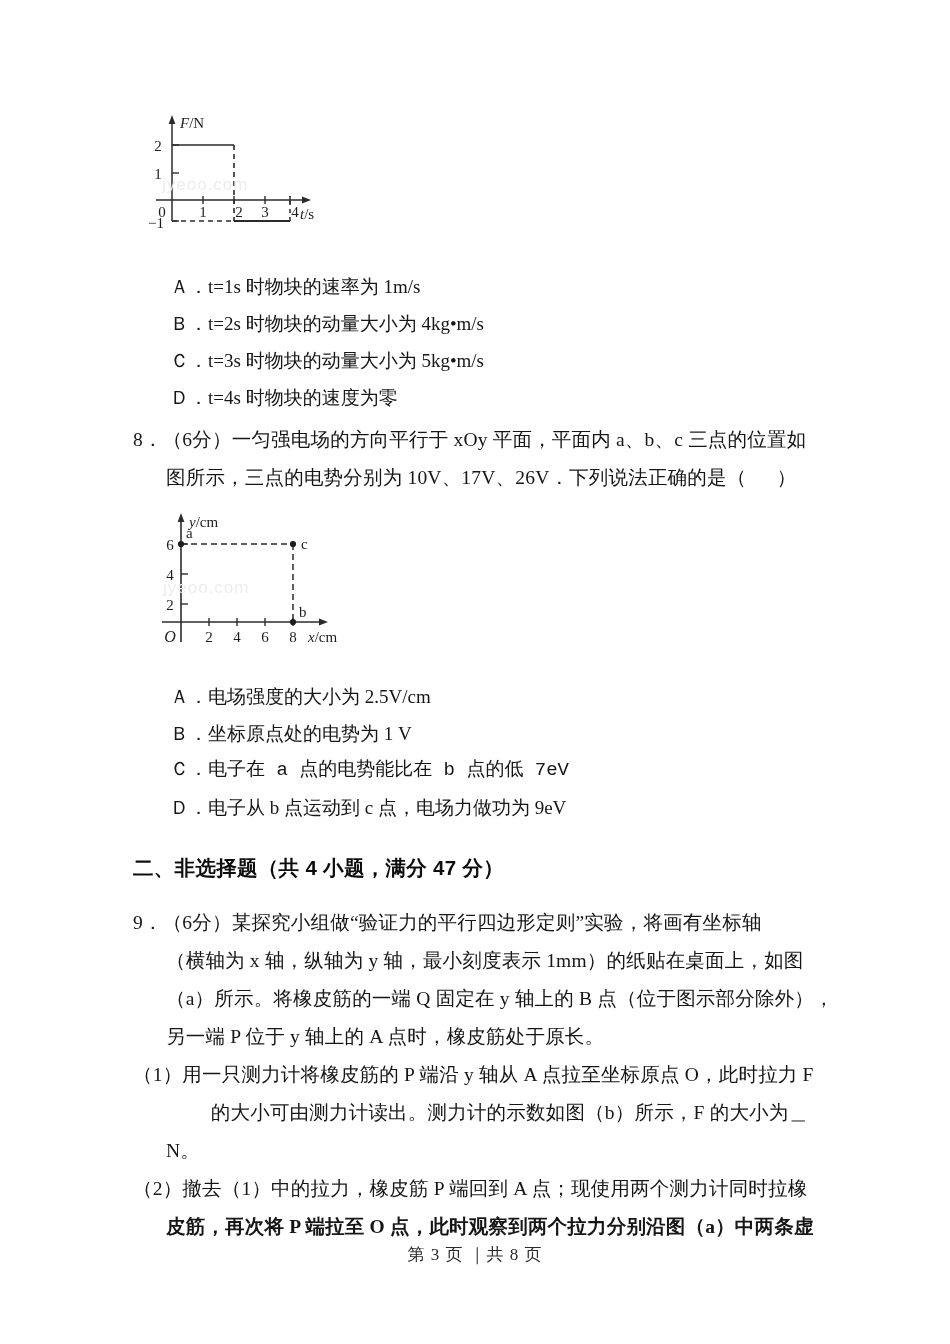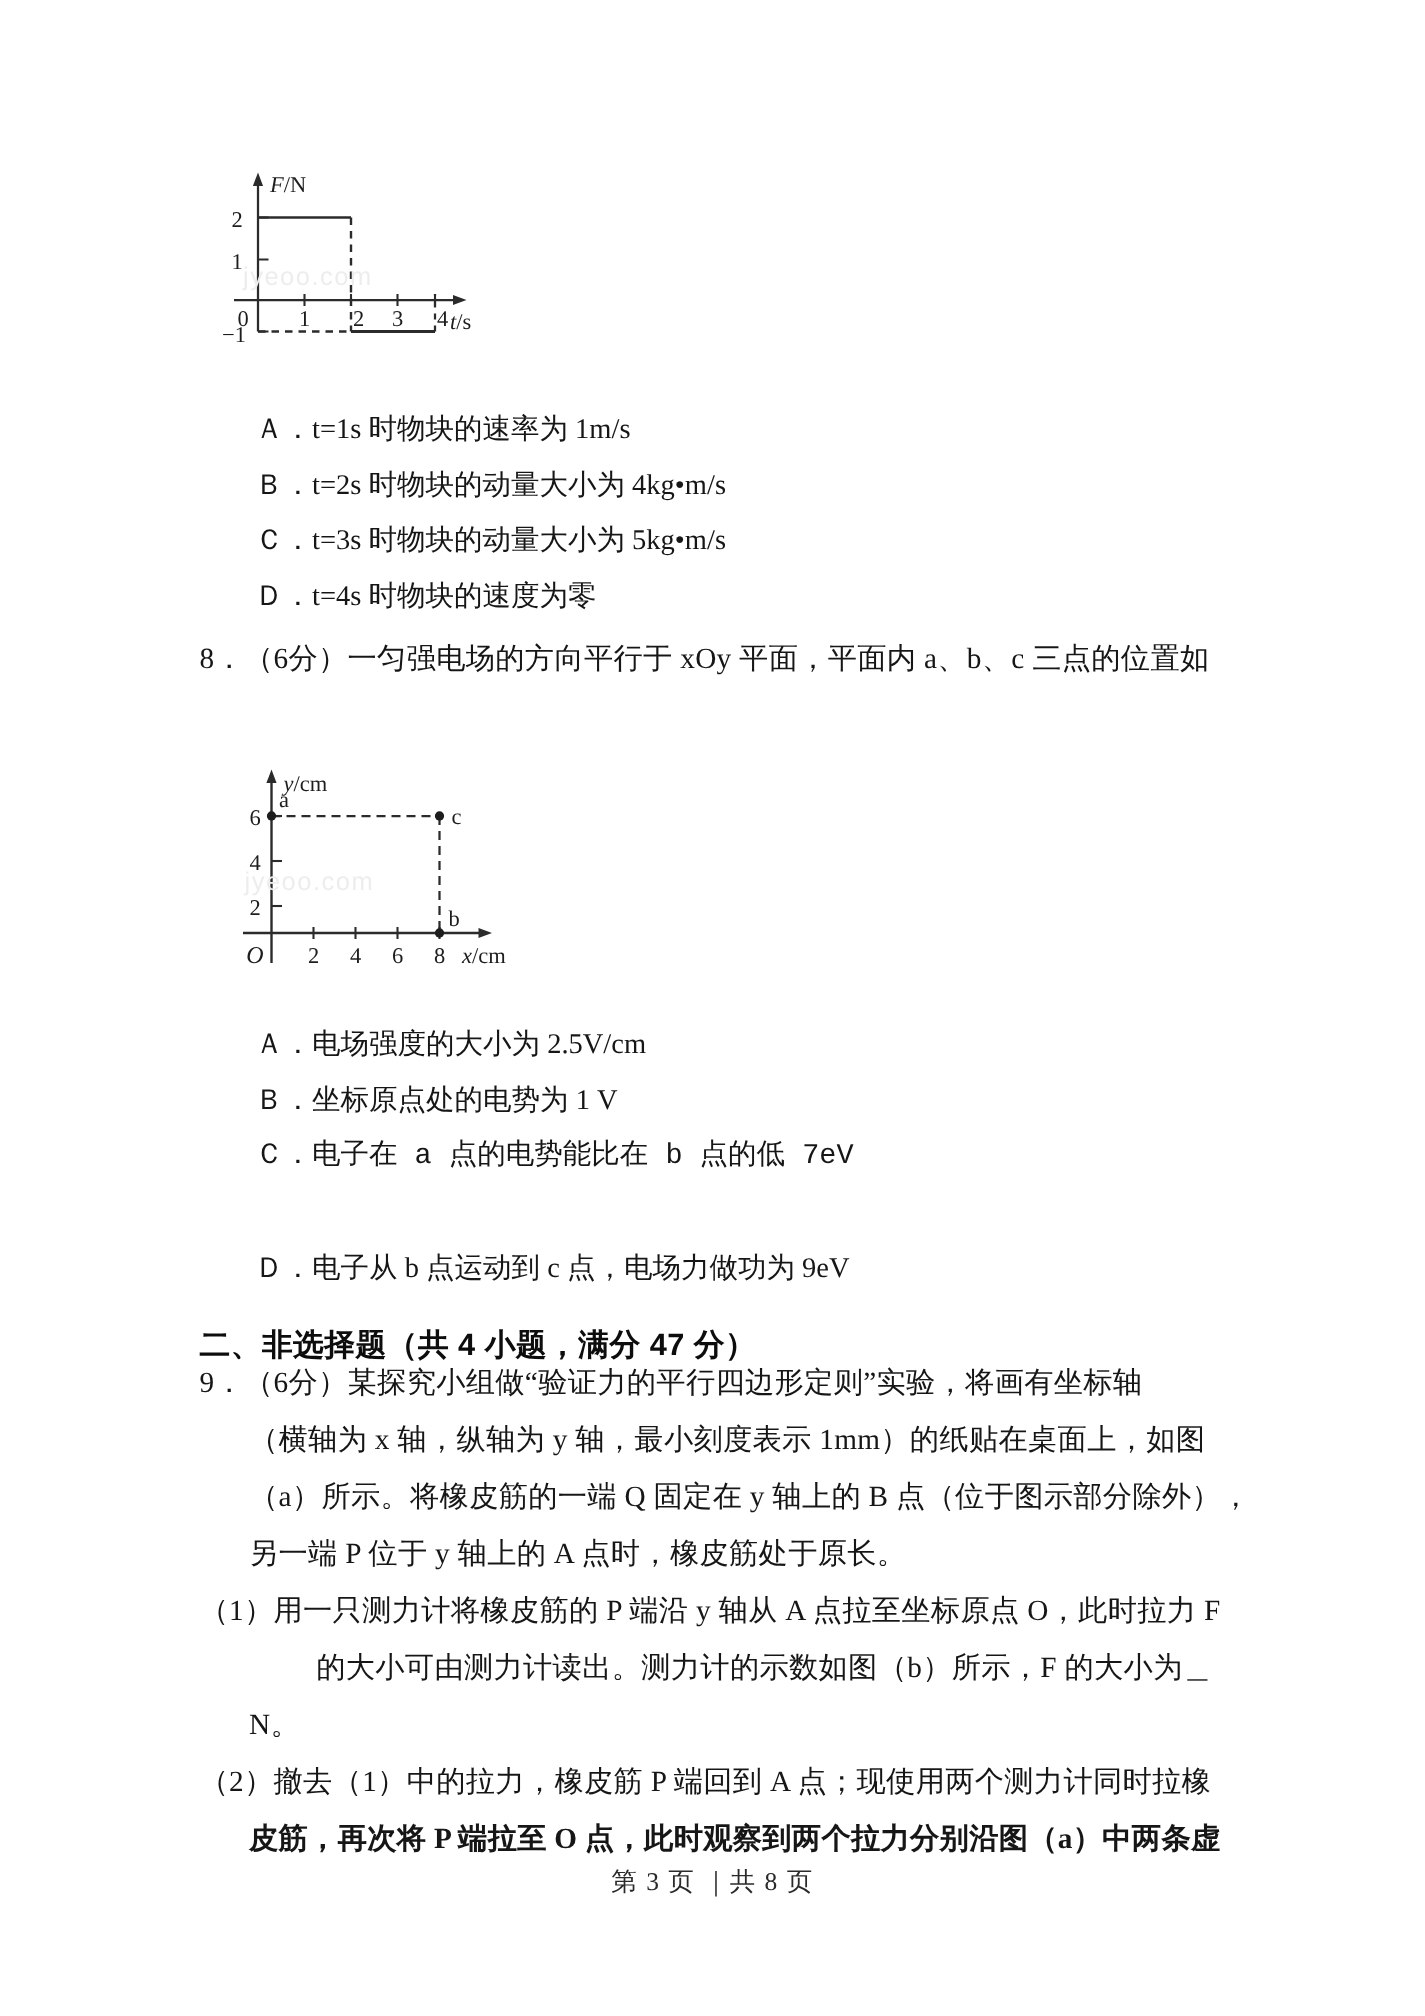--- a/index.html
+++ b/index.html
@@ -137,20 +137,21 @@
 
   <div class="watermark" style="left:162px; top:175px;">jyeoo.com</div>
 
   <div class="opt" style="left:170px; top:268px;">Ａ．t=1s 时物块的速率为 1m/s</div>
   <div class="opt" style="left:170px; top:305px;">Ｂ．t=2s 时物块的动量大小为 4kg•m/s</div>
   <div class="opt" style="left:170px; top:342px;">Ｃ．t=3s 时物块的动量大小为 5kg•m/s</div>
   <div class="opt" style="left:170px; top:379px;">Ｄ．t=4s 时物块的速度为零</div>
 
   <div class="q-block" style="left:133px; top:421px; width:720px;">
     <div class="q-line">8．（6分）一匀强电场的方向平行于 xOy 平面，平面内 a、b、c 三点的位置如</div>
+    <div class="q-line" style="padding-left:33px;">图所示，三点的电势分别为 10V、17V、26V．下列说法正确的是（      ）</div>
   </div>
 
   <div class="fig" style="left:150px; top:500px; width:210px; height:150px;">
     <svg width="210" height="150" viewBox="0 0 210 150" xmlns="http://www.w3.org/2000/svg">
 
       <g stroke="#2b2b2b" stroke-width="1.6" fill="none">
         <line x1="31" y1="142" x2="31" y2="18"></line>
         <line x1="12" y1="122" x2="172" y2="122"></line>
       </g>
       <polygon points="31,13 27.6,22 34.4,22" fill="#2b2b2b"></polygon>
@@ -198,23 +199,23 @@
       <text x="115" y="142" font-family="Liberation Serif, serif" font-size="15" fill="#1d1d1d" text-anchor="middle">6</text>
       <text x="143" y="142" font-family="Liberation Serif, serif" font-size="15" fill="#1d1d1d" text-anchor="middle">8</text>
     </svg>
   </div>
 
   <div class="watermark" style="left:163px; top:578px;">jyeoo.com</div>
 
   <div class="opt" style="left:170px; top:678px;">Ａ．电场强度的大小为 2.5V/cm</div>
   <div class="opt" style="left:170px; top:715px;">Ｂ．坐标原点处的电势为 1 V</div>
   <div class="opt" style="left:170px; top:752px;font-family:Liberation Mono, monospace;">Ｃ．电子在 a 点的电势能比在 b 点的低 7eV</div>
-  <div class="opt" style="left:170px; top:827px;">Ｄ．电子从 b 点运动到 c 点，电场力做功为 9eV</div>
-
-  <div class="sec-head" style="left:133px; top:854px;margin-top:28px;">二、非选择题（共 4 小题，满分 47 分）</div>
+  <div class="opt" style="left:170px; top:789px;">Ｄ．电子从 b 点运动到 c 点，电场力做功为 9eV</div>
+
+  <div class="sec-head" style="left:133px; top:854px;">二、非选择题（共 4 小题，满分 47 分）</div>
 
   <div class="q-block" style="left:133px; top:904px; width:720px;">
     <div class="q-line">9．（6分）某探究小组做“验证力的平行四边形定则”实验，将画有坐标轴</div>
     <div class="q-line" style="padding-left:33px;">（横轴为 x 轴，纵轴为 y 轴，最小刻度表示 1mm）的纸贴在桌面上，如图</div>
     <div class="q-line" style="padding-left:33px;">（a）所示。将橡皮筋的一端 Q 固定在 y 轴上的 B 点（位于图示部分除外），</div>
     <div class="q-line" style="padding-left:33px;">另一端 P 位于 y 轴上的 A 点时，橡皮筋处于原长。</div>
     <div class="q-line">（1）用一只测力计将橡皮筋的 P 端沿 y 轴从 A 点拉至坐标原点 O，此时拉力 F</div>
     <div class="q-line" style="padding-left:33px;text-align:center;">的大小可由测力计读出。测力计的示数如图（b）所示，F 的大小为＿</div>
     <div class="q-line" style="padding-left:33px;">N。</div>
     <div class="q-line">（2）撤去（1）中的拉力，橡皮筋 P 端回到 A 点；现使用两个测力计同时拉橡</div>

